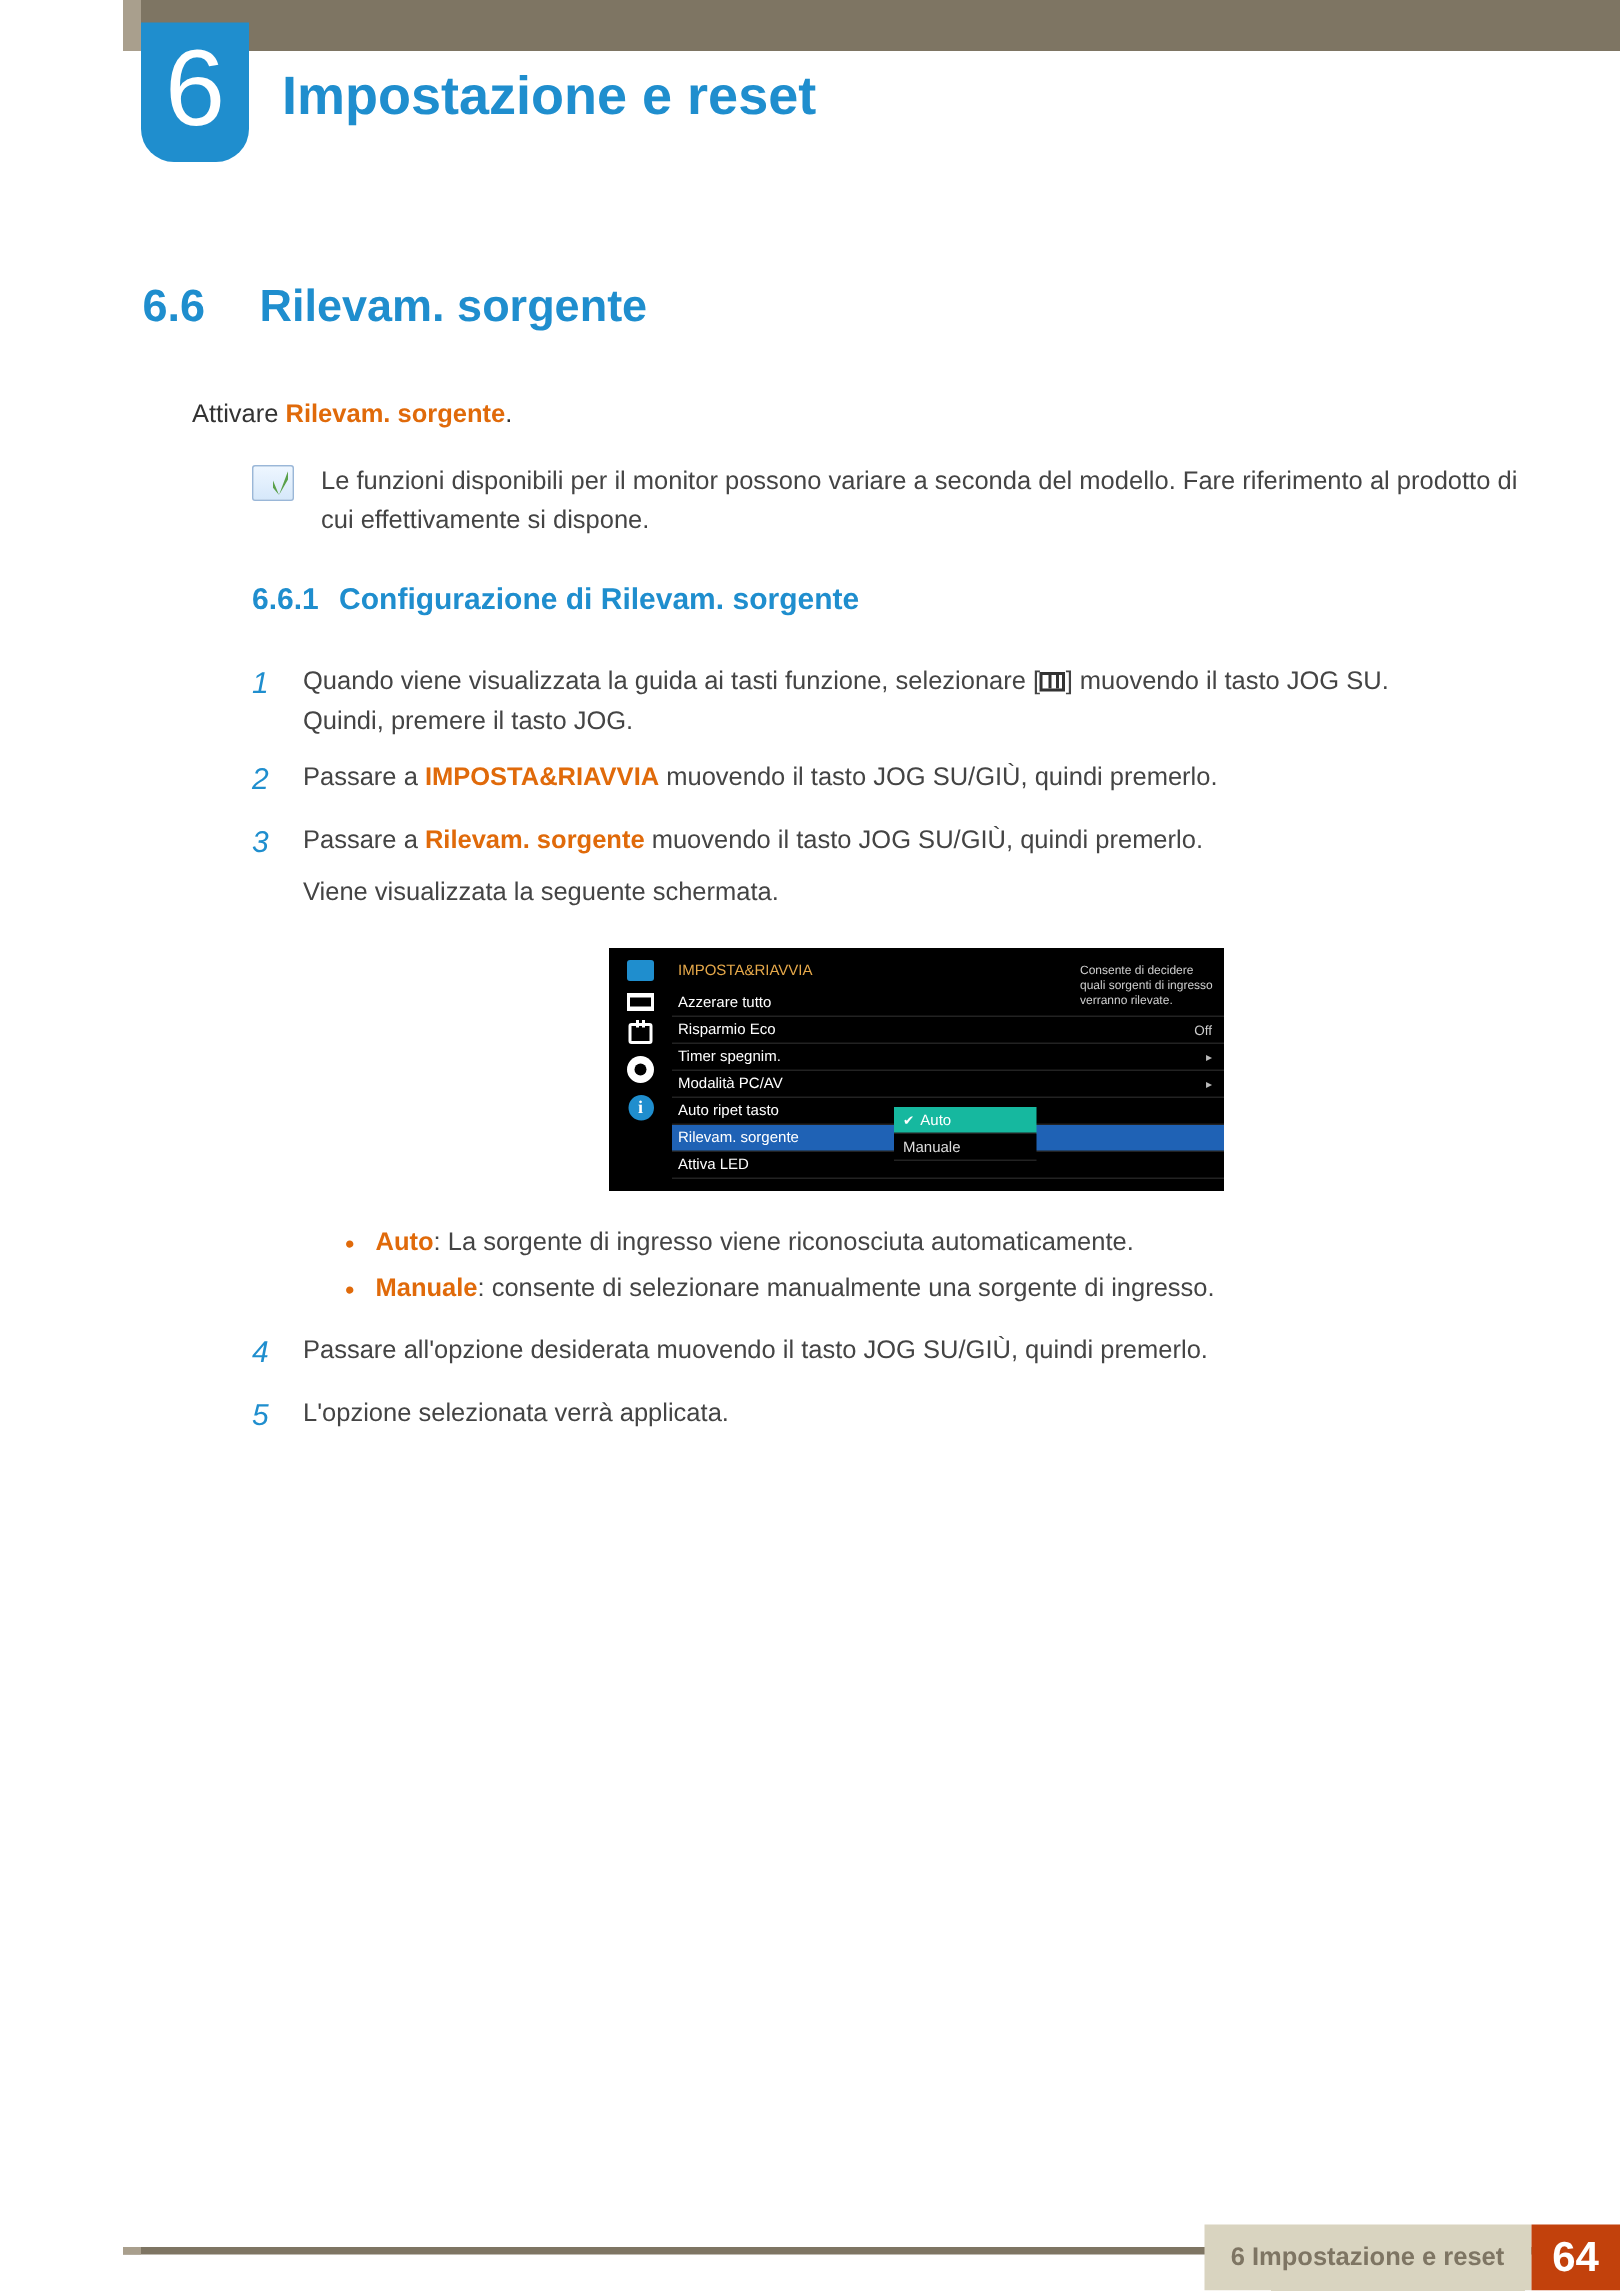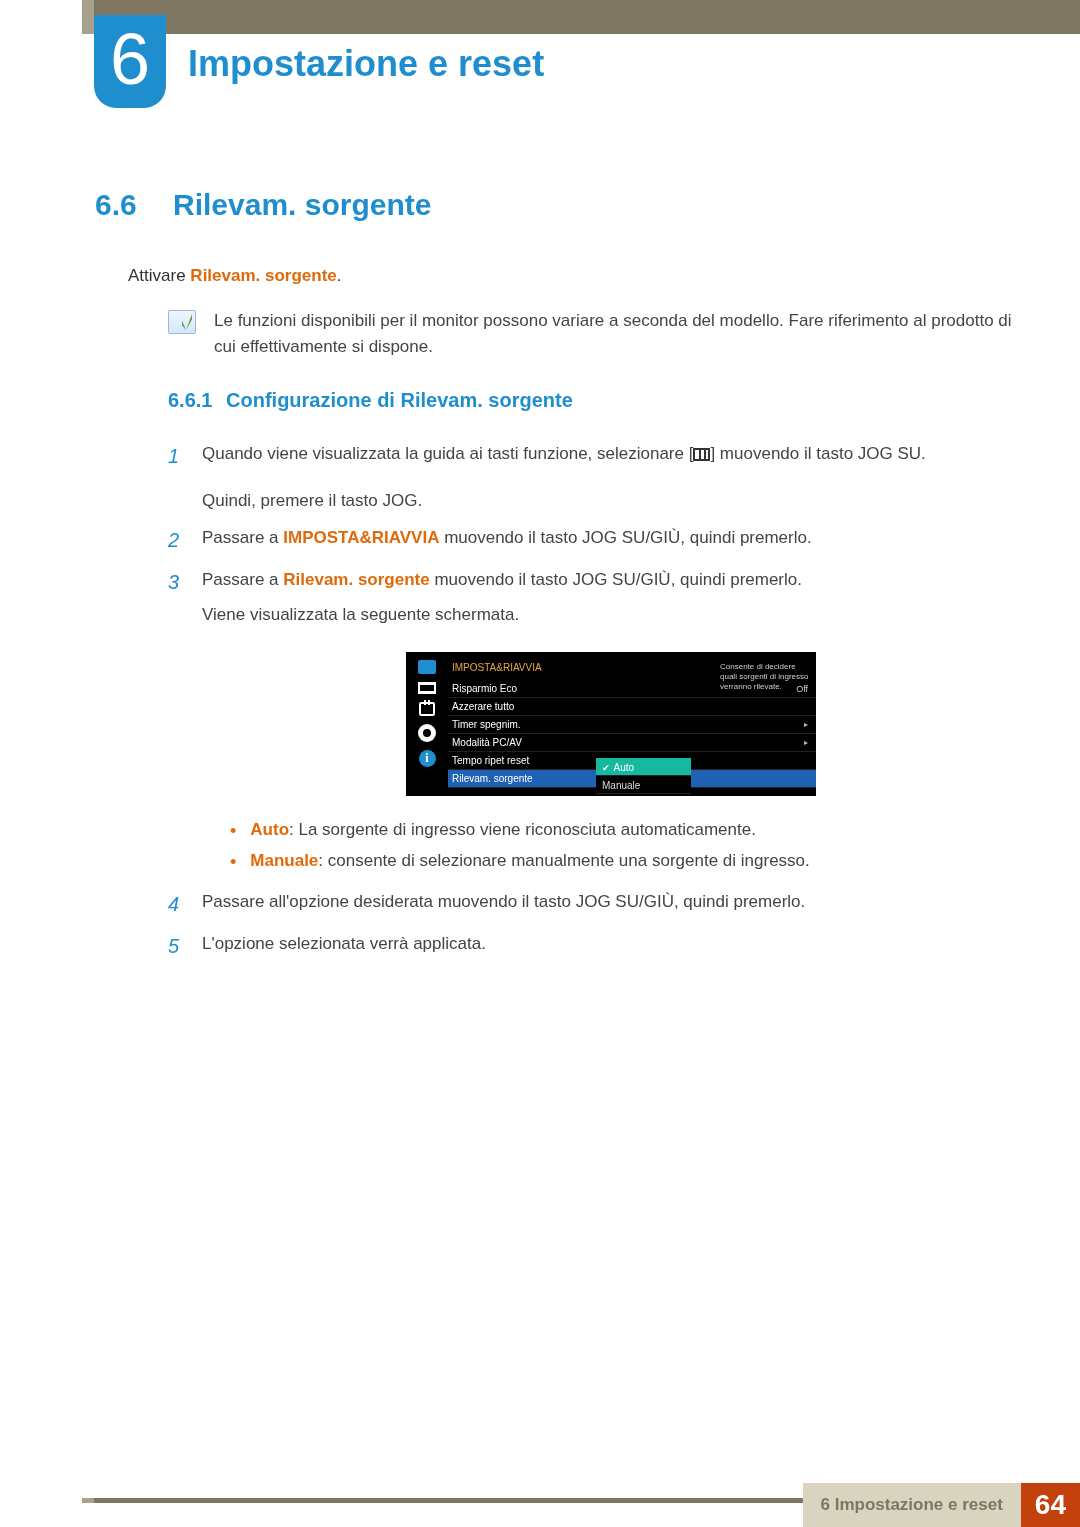--- a/index.html
+++ b/index.html
@@ -250,21 +250,21 @@
   <div class="subsection">
     <span class="sub-num">6.6.1</span>
     <span class="sub-title">Configurazione di Rilevam. sorgente</span>
   </div>
 
   <div class="steps">
     <div class="step-row">
       <div class="step-num">1</div>
       <div class="step-body">
         <span>Quando viene visualizzata la guida ai tasti funzione, selezionare [</span><span class="menu-icon-inline"></span><span>] muovendo il tasto JOG SU.</span>
-        <div style="margin-top:20px;">Quindi, premere il tasto JOG.</div>
+        <div style="margin-top:0;">Quindi, premere il tasto JOG.</div>
       </div>
     </div>
 
     <div class="step-row">
       <div class="step-num">2</div>
       <div class="step-body">
         <span>Passare a </span><span class="orange-bold">IMPOSTA&amp;RIAVVIA</span><span> muovendo il tasto JOG SU/GIÙ, quindi premerlo.</span>
       </div>
     </div>
 
@@ -279,41 +279,45 @@
           <div class="osd-side">
             <div class="si si-display"></div>
             <div class="si si-image"></div>
             <div class="si si-timer"></div>
             <div class="si si-gear"></div>
             <div class="si-info">i</div>
           </div>
           <div class="osd-main">
             <div class="osd-header">IMPOSTA&amp;RIAVVIA</div>
             <div class="osd-row">
+                <span>Azzerare tutto</span>
+                <span class="val"></span>
+              </div>
+            <div class="osd-row">
                 <span>Risparmio Eco</span>
                 <span class="val">Off</span>
               </div>
             <div class="osd-row">
-                <span>Azzerare tutto</span>
-                <span class="val"></span>
-              </div>
-            <div class="osd-row">
                 <span>Timer spegnim.</span>
                 <span class="osd-arrow">▸</span>
               </div>
             <div class="osd-row">
                 <span>Modalità PC/AV</span>
                 <span class="osd-arrow">▸</span>
               </div>
             <div class="osd-row">
-                <span>Tempo ripet reset</span>
+                <span>Auto ripet tasto</span>
                 <span class="val"></span>
               </div>
             <div class="osd-row sel">
                 <span>Rilevam. sorgente</span>
+                <span class="val"></span>
+              </div>
+            <div class="osd-row">
+                <span>Attiva LED</span>
                 <span class="val"></span>
               </div>
           </div>
           <div class="osd-popup">
             <div class="osd-popup-item sel">Auto</div>
             <div class="osd-popup-item">Manuale</div>
           </div>
           <div class="osd-desc">Consente di decidere quali sorgenti di ingresso verranno rilevate.</div>
         </div>
 

